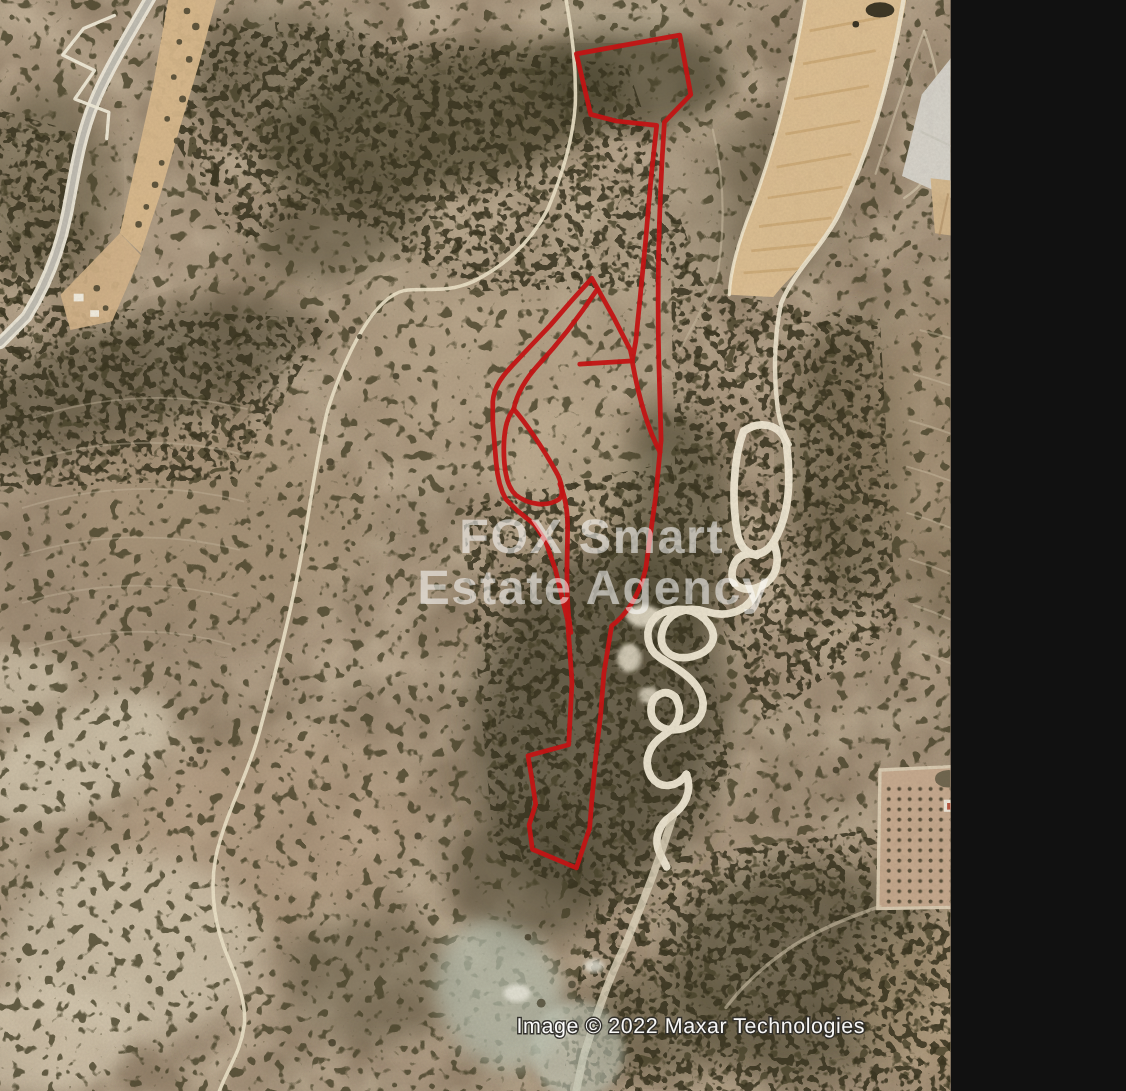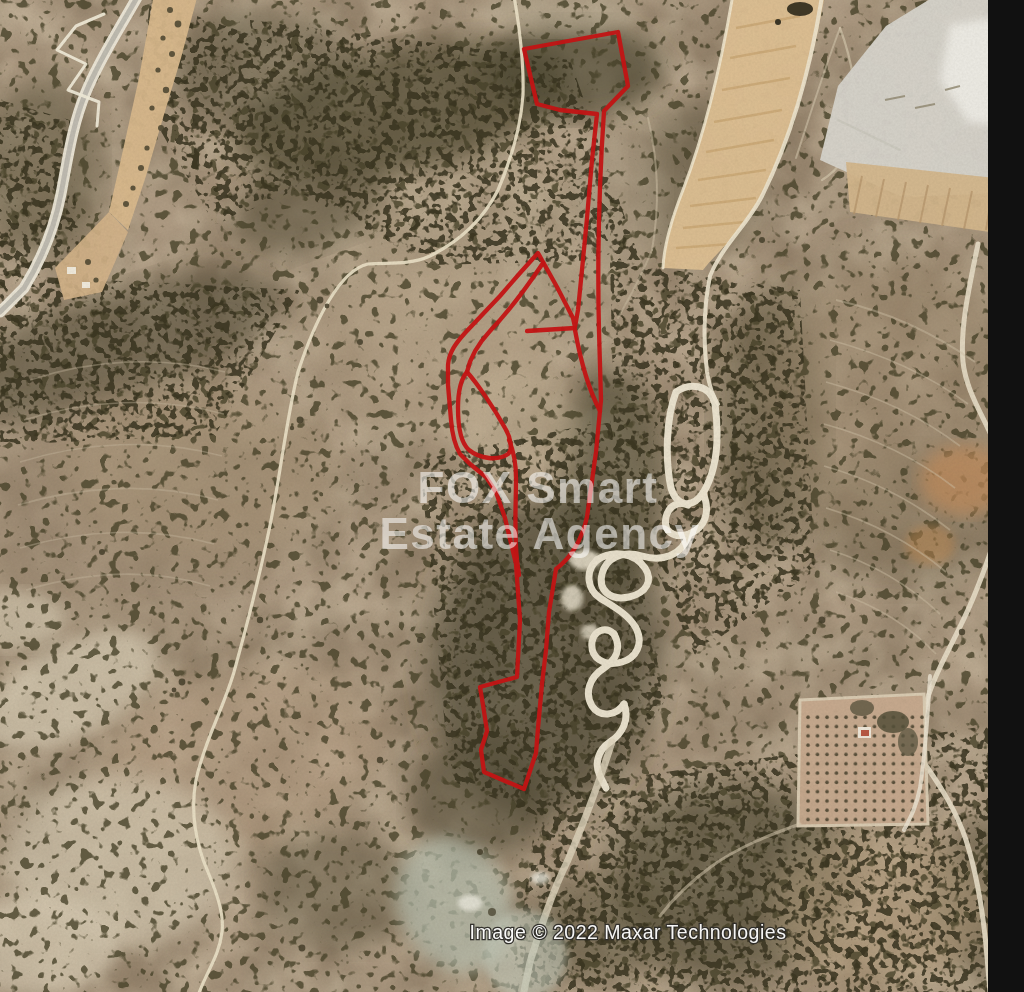--- a/index.html
+++ b/index.html
@@ -1,16 +1,16 @@
 <!DOCTYPE html>
 <html><head>
 <meta charset="utf-8">
 <style>
   html,body{margin:0;padding:0;background:#111;}
-  .stage{position:relative;width:988px;height:992px;overflow:hidden;background:#ad9a82;
+  .stage{position:relative;width:864px;height:992px;overflow:hidden;background:#ad9a82;
          font-family:"Liberation Sans", sans-serif;}
   svg{display:block}
   .redline{fill:none;stroke:#c21414;stroke-width:4.3;stroke-linejoin:round;stroke-linecap:round;opacity:.95}
   .wm{fill:#ffffff;fill-opacity:.55;font-family:"Liberation Sans",sans-serif;
       font-weight:bold;font-size:44px;letter-spacing:1.5px;text-anchor:middle}
   .credit{fill:#ffffff;stroke:#2e2c28;stroke-width:2.6;paint-order:stroke;
       font-family:"Liberation Sans",sans-serif;font-size:19.5px;letter-spacing:.5px;
       text-anchor:middle;opacity:.95}
   .tpath{fill:none;stroke-linecap:round;stroke-linejoin:round}
 </style>

